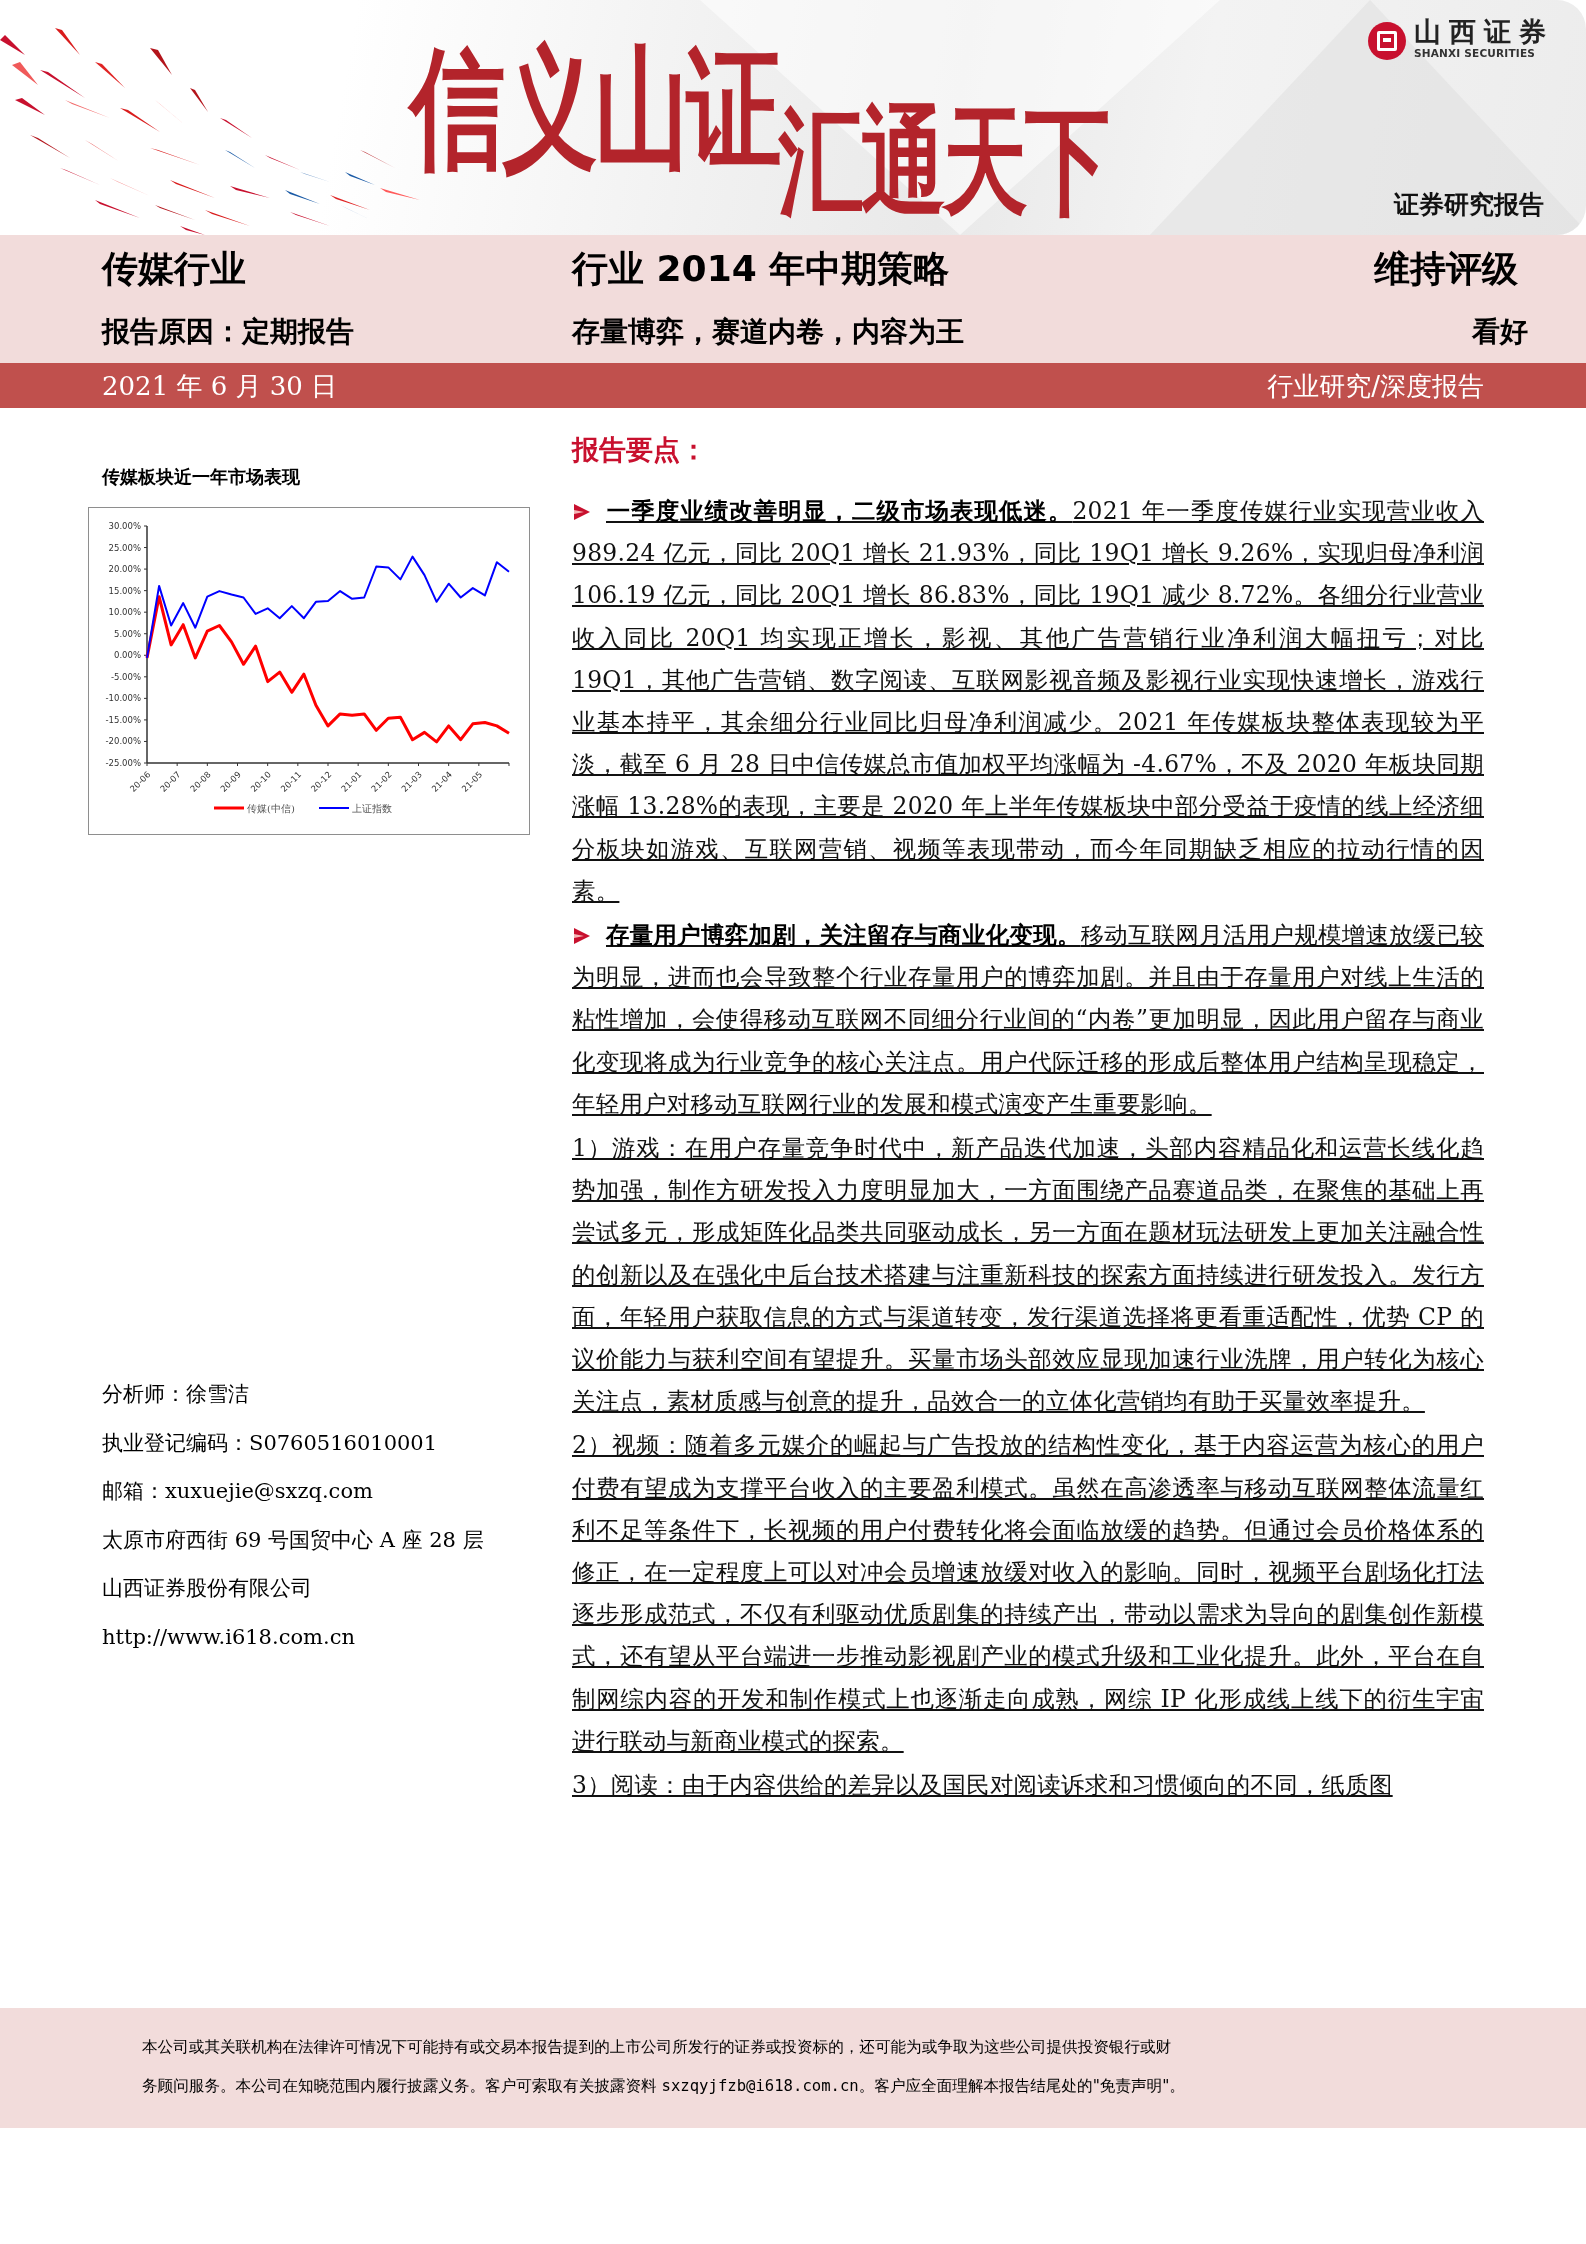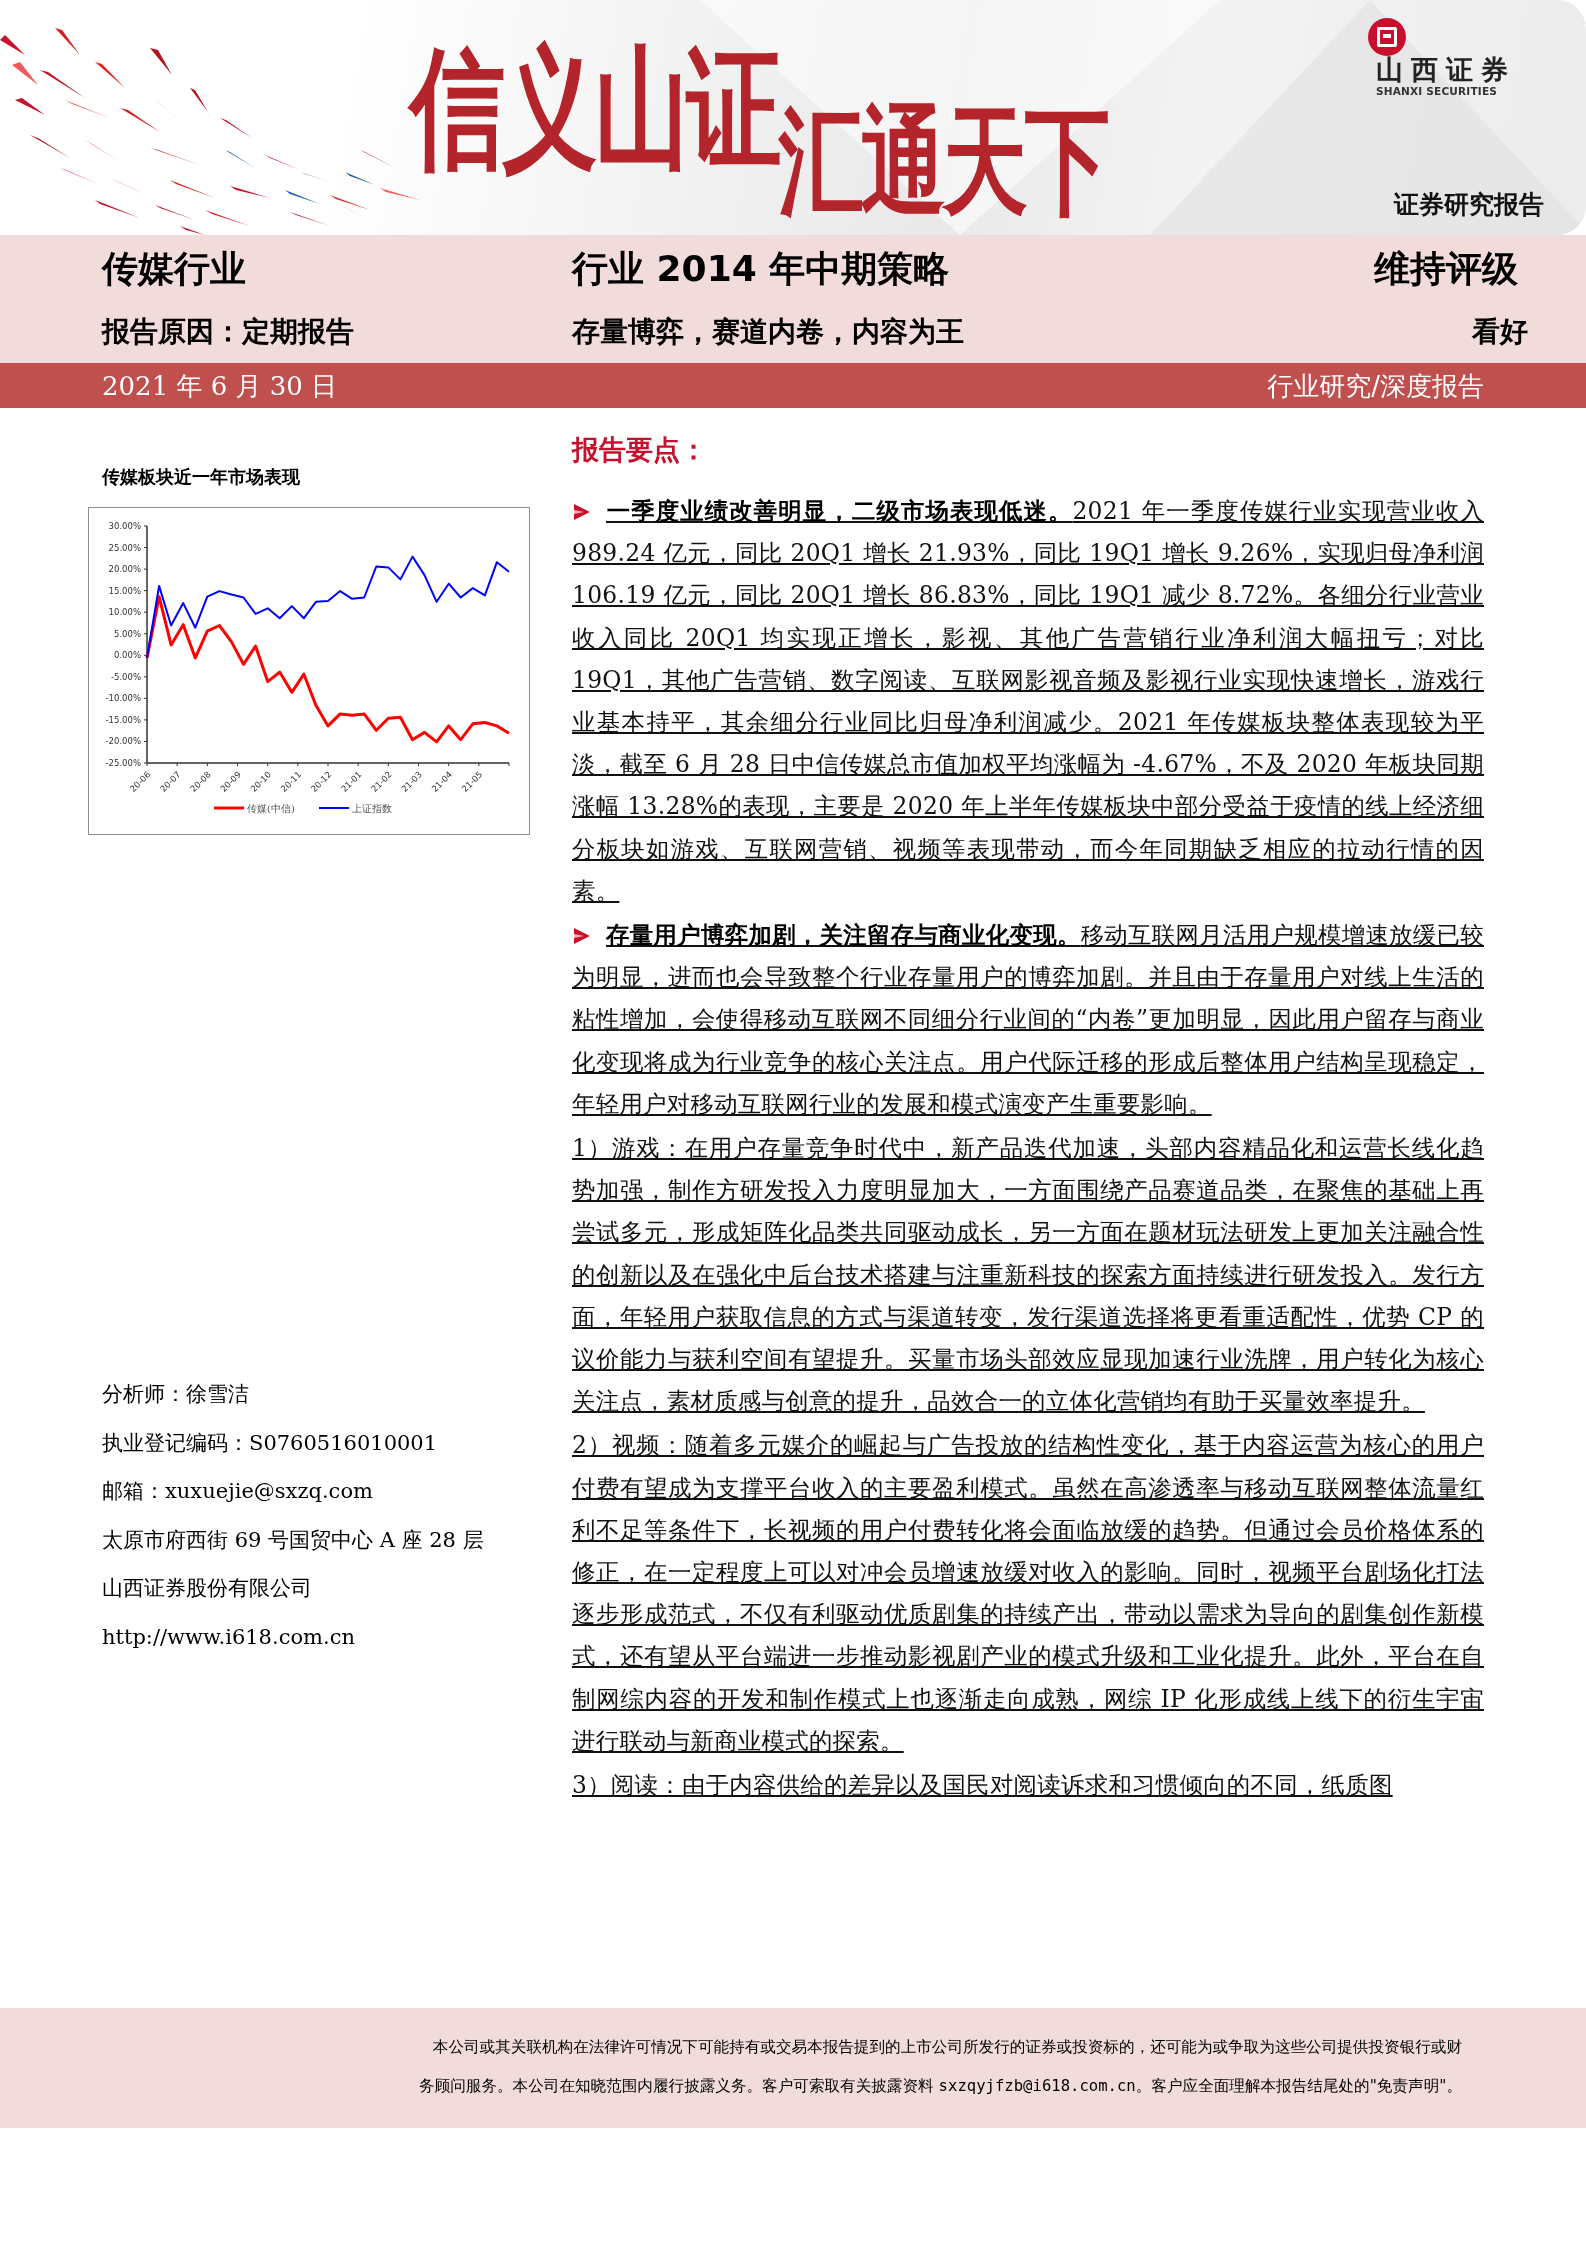--- a/index.html
+++ b/index.html
@@ -23,21 +23,21 @@
   .arrows { position:absolute; left:0; top:0; width:430px; height:235px; }
   .slogan {
     position:absolute; left:410px; top:38px; height:190px;
     font-family:"DejaVu Sans","Liberation Sans",sans-serif;
     color:#b3242b; font-weight:bold; letter-spacing:-4px;
     transform:scaleX(0.72); transform-origin:left top;
     white-space:nowrap;
   }
   .slogan .part1 { font-size:132px; display:inline-block; vertical-align:top; line-height:140px; }
   .slogan .part2 { font-size:118px; display:inline-block; vertical-align:top; margin-top:58px; line-height:130px; }
-  .logo { position:absolute; left:1368px; top:18px; display:flex; align-items:flex-start;flex-direction:column; }
+  .logo { position:absolute; left:1368px; top:18px; display:flex; align-items:flex-end; }
   .logo-mark { width:38px; height:38px; border-radius:50%; background:#c8102e; position:relative; }
   .logo-mark::before { content:""; position:absolute; left:9px; top:9px; width:14px; height:14px; border:3px solid #fff; border-radius:2px; }
   .logo-mark::after { content:""; position:absolute; left:15px; top:16px; width:8px; height:4px; background:#fff; }
   .logo-text { margin-left:8px; font-family:"DejaVu Sans","Liberation Sans",sans-serif; }
   .logo-cn { font-size:27px; letter-spacing:8px; color:#222; line-height:28px; font-weight:bold; }
   .logo-en { font-size:10.5px; color:#333; font-weight:bold; line-height:14px; letter-spacing:0.2px; }
   .report-type { position:absolute; right:42px; top:188px; font-family:"DejaVu Sans","Liberation Sans",sans-serif;
     font-size:25px; font-weight:bold; color:#111; }
 
   
@@ -70,21 +70,21 @@
   .para + .para { margin-top:2px; }
   .bullet-head { font-family:"DejaVu Sans","Liberation Sans",sans-serif; font-weight:bold; color:#000; }
   .arrow { display:inline-block; width:0; height:0; border-top:8px solid transparent; border-bottom:8px solid transparent;
     border-left:16px solid #c8102e; margin:0 16px 0 2px; vertical-align:-1px; position:relative; }
   .arrow::after { content:""; position:absolute; left:-16px; top:-2px; width:0; height:0;
     border-top:2px solid transparent; border-bottom:2px solid transparent; border-left:10px solid #f4b7b7; }
 
   
   .footer { position:absolute; left:0; top:2008px; width:1586px; height:120px; background:#f2dcdb; }
   .footer .text { position:absolute; left:142px; top:20px; width:1320px; font-family:"DejaVu Sans","Liberation Sans",sans-serif;
-    font-size:15.6px; line-height:39px; color:#000;text-align:right; }
+    font-size:15.6px; line-height:39px; color:#000; }
   .footer .mono { font-family:"DejaVu Sans Mono","Liberation Mono",monospace; }
 </style>
 </head>
 <body>
 
 <div class="banner">
   <div class="facet1"></div>
   <div class="facet2"></div>
   <svg class="arrows" viewBox="0 0 430 235">
     <g>

